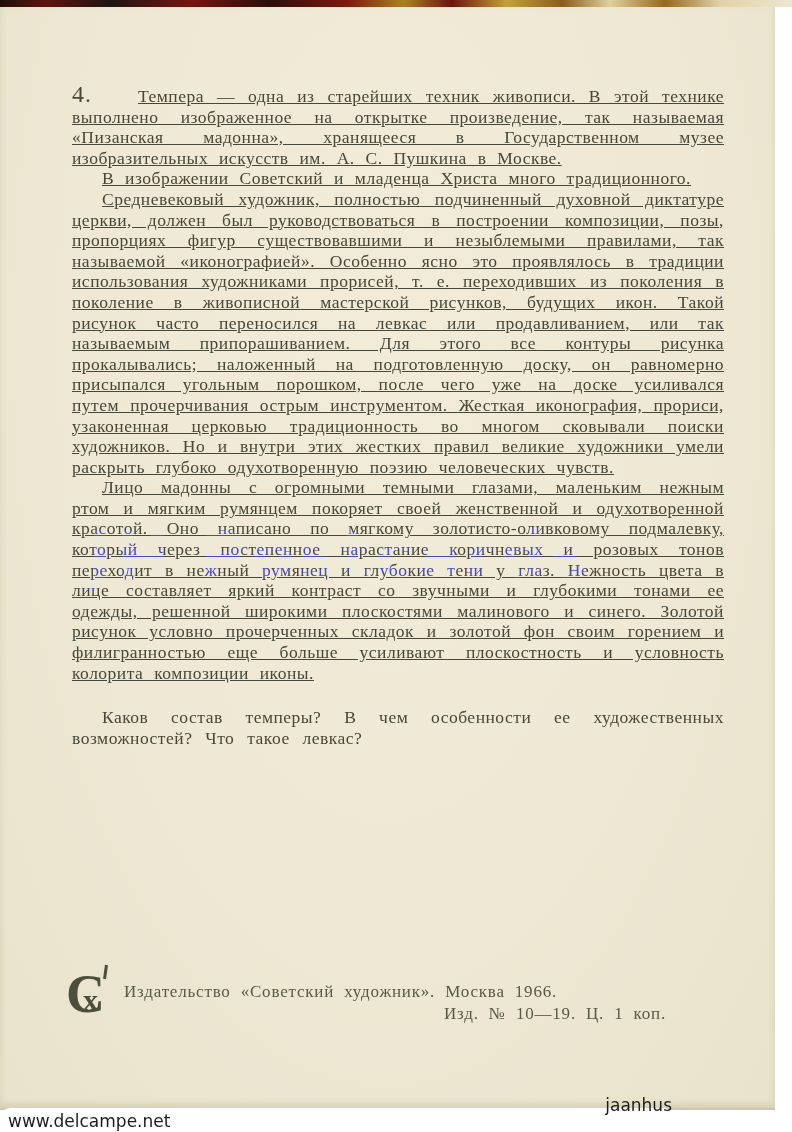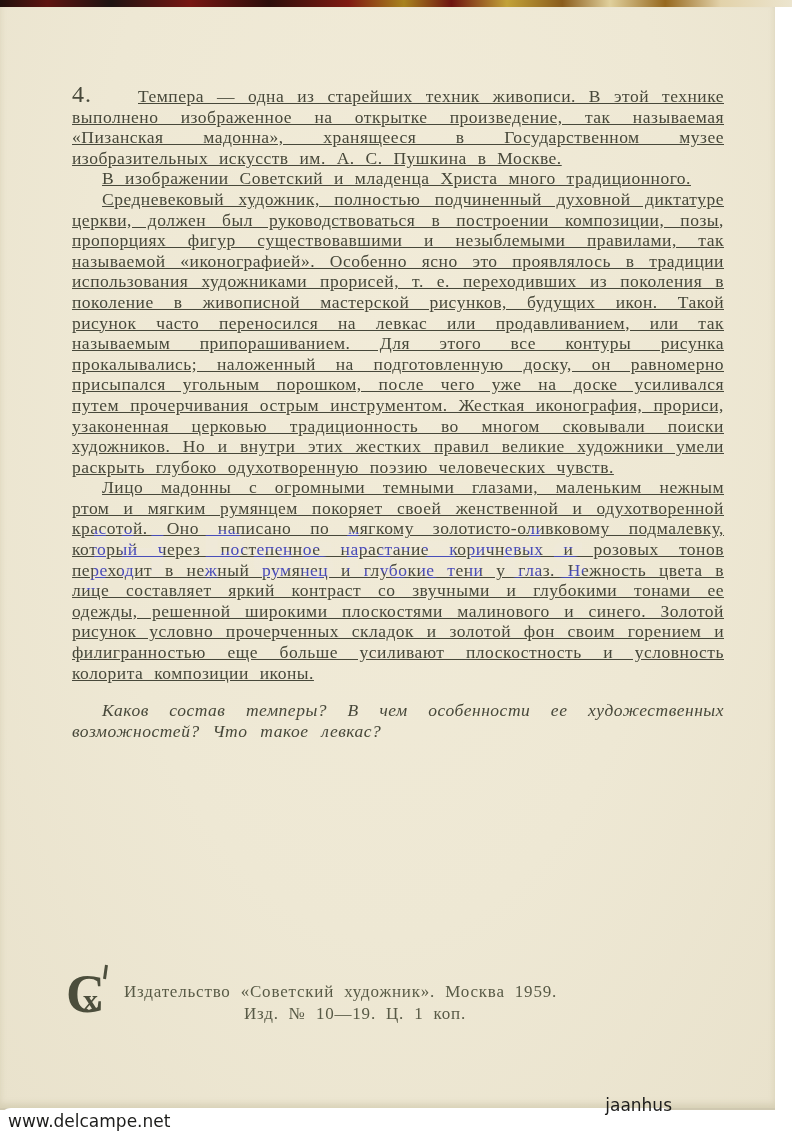--- a/index.html
+++ b/index.html
@@ -14,31 +14,31 @@
   .card{position:absolute;left:0;top:7px;width:775px;height:1101px;
     background:radial-gradient(ellipse at 50% 30%, #f1ebd8 0%, #eee8d4 55%, #e9e2cc 100%);
     border-bottom:2px solid #cfc8b0;box-shadow:inset 0 -4px 6px rgba(160,150,110,0.25);}
   .text-block{position:absolute;left:72px;top:78px;width:652px;color:#47483a;
     font-size:17.5px;line-height:20.6px;text-align:justify;
     letter-spacing:0.5px;word-spacing:6px;}
   .para{margin:0;text-indent:30px;text-decoration:underline;}
   .para.lead{text-indent:0;}
   .pagenum{display:inline-block;width:66px;font-size:24px;line-height:18px;
     letter-spacing:1px;vertical-align:baseline;text-indent:0;}
-  .question{margin:17px 0 0 0;font-style:italic;text-indent:30px;word-spacing:8px;}
+  .question{margin:24px 0 0 0;text-indent:30px;word-spacing:8px;}
   
   .imprint{position:absolute;left:66px;top:952px;width:600px;color:#585a46;
     font-size:17px;line-height:22px;letter-spacing:0.8px;word-spacing:5px;}
   .logo{position:absolute;left:0;top:6px;width:54px;height:58px;color:#4c4e3c;}
   .logo .c{position:absolute;left:0;top:2px;font-size:54px;line-height:54px;font-weight:bold;}
   .logo .x{position:absolute;left:17px;top:20px;font-size:30px;line-height:30px;font-weight:bold;}
   .logo .tick{position:absolute;left:38px;top:0px;width:3px;height:14px;background:#4c4e3c;
     transform:rotate(8deg);}
   .imprint-lines{margin-left:58px;padding-top:22px;}
-  .imprint-line2{text-align:left;padding-left:120px;}
+  .imprint-line2{text-align:right;padding-left:120px;}
   
   .wm-center{position:absolute;left:88px;top:518px;width:640px;
     font-family:"DejaVu Sans","Liberation Sans",sans-serif;
     font-size:64px;font-weight:bold;letter-spacing:4px;
     color:#1d4ed8;mix-blend-mode:lighten;opacity:0.8;pointer-events:none;}
   
   .footer-bar{position:absolute;left:0;bottom:0;width:674px;height:24px;background:#ffffff;
     font-family:"DejaVu Sans","Liberation Sans",sans-serif;font-size:17px;color:#1d1d1b;border-radius:11px;}
   .footer-left{position:absolute;left:8px;bottom:1px;}
   .footer-right{position:absolute;right:2px;bottom:17px;}
@@ -59,21 +59,21 @@
       <p class="question">Каков состав темперы? В чем особенности ее художественных возможностей? Что такое левкас?</p>
     </div>
 
     <div class="imprint">
       <div class="logo">
         <span class="c">С</span>
         <span class="x">х</span>
         <span class="tick"></span>
       </div>
       <div class="imprint-lines">
-        <div class="imprint-line1">Издательство «Советский художник». Москва 1959.</div>
+        <div class="imprint-line1">Издательство «Советский художник». Москва 1966.</div>
         <div class="imprint-line2">Изд. № 10—19. Ц. 1 коп.</div>
       </div>
     </div>
   </div>
 
   <div class="wm-center">JH Postcards</div>
 
   <div class="footer-bar">
     <span class="footer-left">www.delcampe.net</span>
     <span class="footer-right">jaanhus</span>

